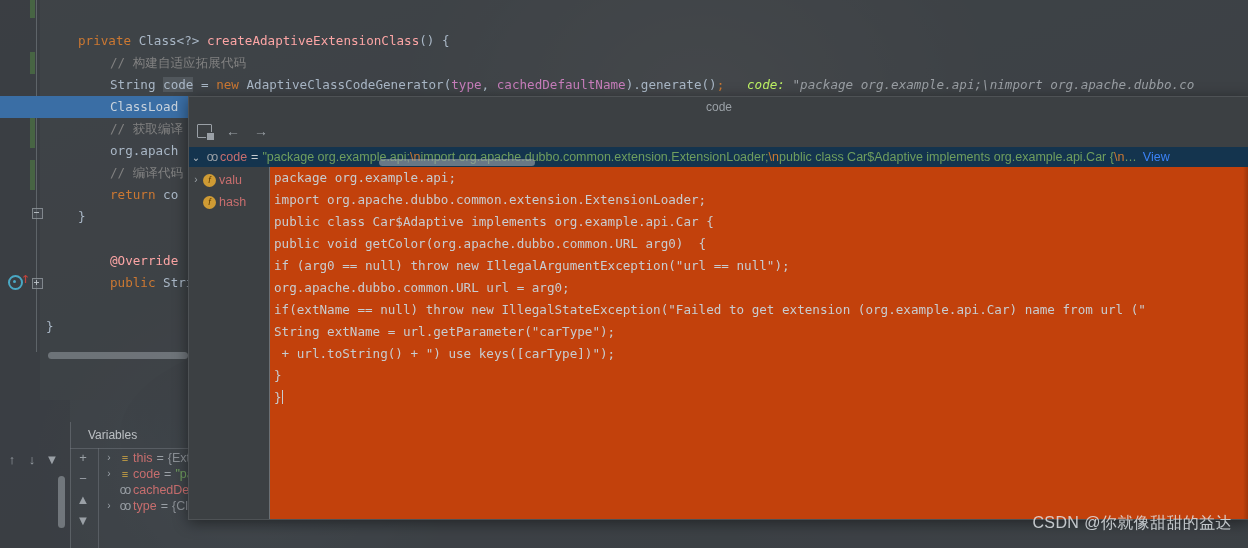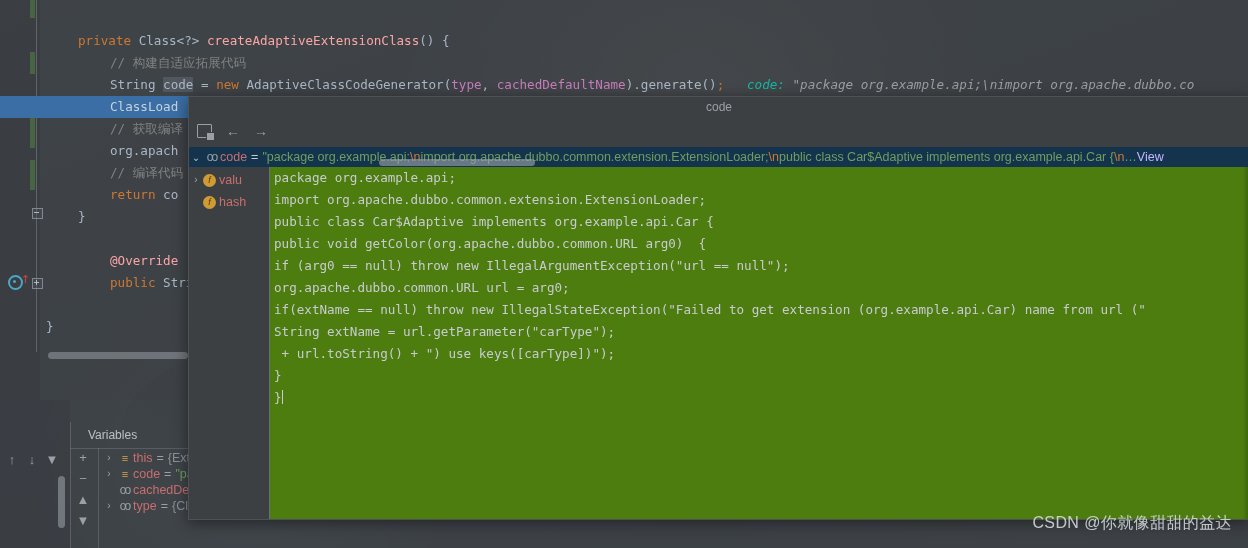--- a/index.html
+++ b/index.html
@@ -69,21 +69,21 @@
     position:absolute;left:0;top:96px;width:1208px;height:22px;background:#3a6ea5;
   }
   .cur-line-gutter{position:absolute;left:0;top:96px;width:40px;height:22px;background:#3a6ea5;}
 
   .kw{color:#cc7832;}
   .fn{color:#fca5a5;}
   .txt{color:#a9b7c6;}
   .cmt{color:#808080;}
   .param{color:#c77dbb;}
   .hl{background:rgba(150,160,170,.22);}
-  .inline-val{color:#14b8a6;font-style:italic;font-family:"DejaVu Sans Mono",monospace;}
+  .inline-val{color:#bef264;font-style:italic;font-family:"DejaVu Sans Mono",monospace;}
   .str-lit{color:#9a9fa4;font-style:italic;}
 
   #h-scroll{
     position:absolute;left:48px;top:352px;width:140px;height:7px;border-radius:4px;
     background:rgba(150,156,162,.55);
   }
 
   
   #debug-panel{
     position:absolute;left:0;top:400px;width:1248px;height:148px;
@@ -155,37 +155,37 @@
     position:absolute;left:0;top:50px;width:1060px;height:20px;
     background:#14344e;display:flex;align-items:center;
     font-family:"Liberation Sans",sans-serif;font-size:12.5px;white-space:nowrap;overflow:hidden;
   }
   #popup-row .twisty{color:#b8bcc0;}
   #popup-row .var-ic{color:#9aa0a6;font-size:12px;letter-spacing:-2px;}
   #popup-row .pr-name{color:#c86e6e;}
   #popup-row .pr-eq{color:#c8ccd0;margin:0 4px;}
   #popup-row .pr-val{color:#6f9e5e;}
   #popup-row .pr-esc{color:#cc7832;}
-  #popup-row .pr-view{color:#c4b5fd;}
+  #popup-row .pr-view{color:#3b82f6;margin-left:6px;}
   .pr-tail{color:#6f9e5e;}
 
   #popup-subrows{
     position:absolute;left:0;top:72px;width:112px;height:44px;
     font-family:"Liberation Sans",sans-serif;font-size:12.5px;
   }
   .sub-row{height:22px;line-height:22px;display:flex;align-items:center;white-space:nowrap;overflow:hidden;}
   .f-ic{
     width:13px;height:13px;border-radius:50%;background:#cf9b34;color:#5a3a00;
     font-size:9px;line-height:13px;text-align:center;font-style:italic;margin-right:3px;flex:none;
   }
   .sub-name{color:#c86e6e;}
 
   #code-view{
     position:absolute;left:80px;top:70px;width:980px;height:352px;
-    background:#4d7c0f;color:#c8ccd0;
+    background:#c2410c;color:#c8ccd0;
     font-family:"DejaVu Sans Mono",monospace;font-size:12.6px;line-height:22px;
     overflow:hidden;padding-top:0;
   }
   #code-view .line{height:22px;white-space:pre;padding-left:5px;}
   #code-caret{display:inline-block;width:1px;height:14px;background:#c8ccd0;vertical-align:-2px;}
   #cv-left-edge{position:absolute;left:80px;top:70px;width:1px;height:352px;background:#6a6f73;}
   #cv-scroll{position:absolute;left:190px;top:62px;width:156px;height:7px;border-radius:4px;background:rgba(160,166,172,.6);}
   #cv-right-shadow{position:absolute;right:0;top:70px;width:6px;height:352px;background:linear-gradient(to left,rgba(0,0,0,.22),rgba(0,0,0,0));}
 
   

